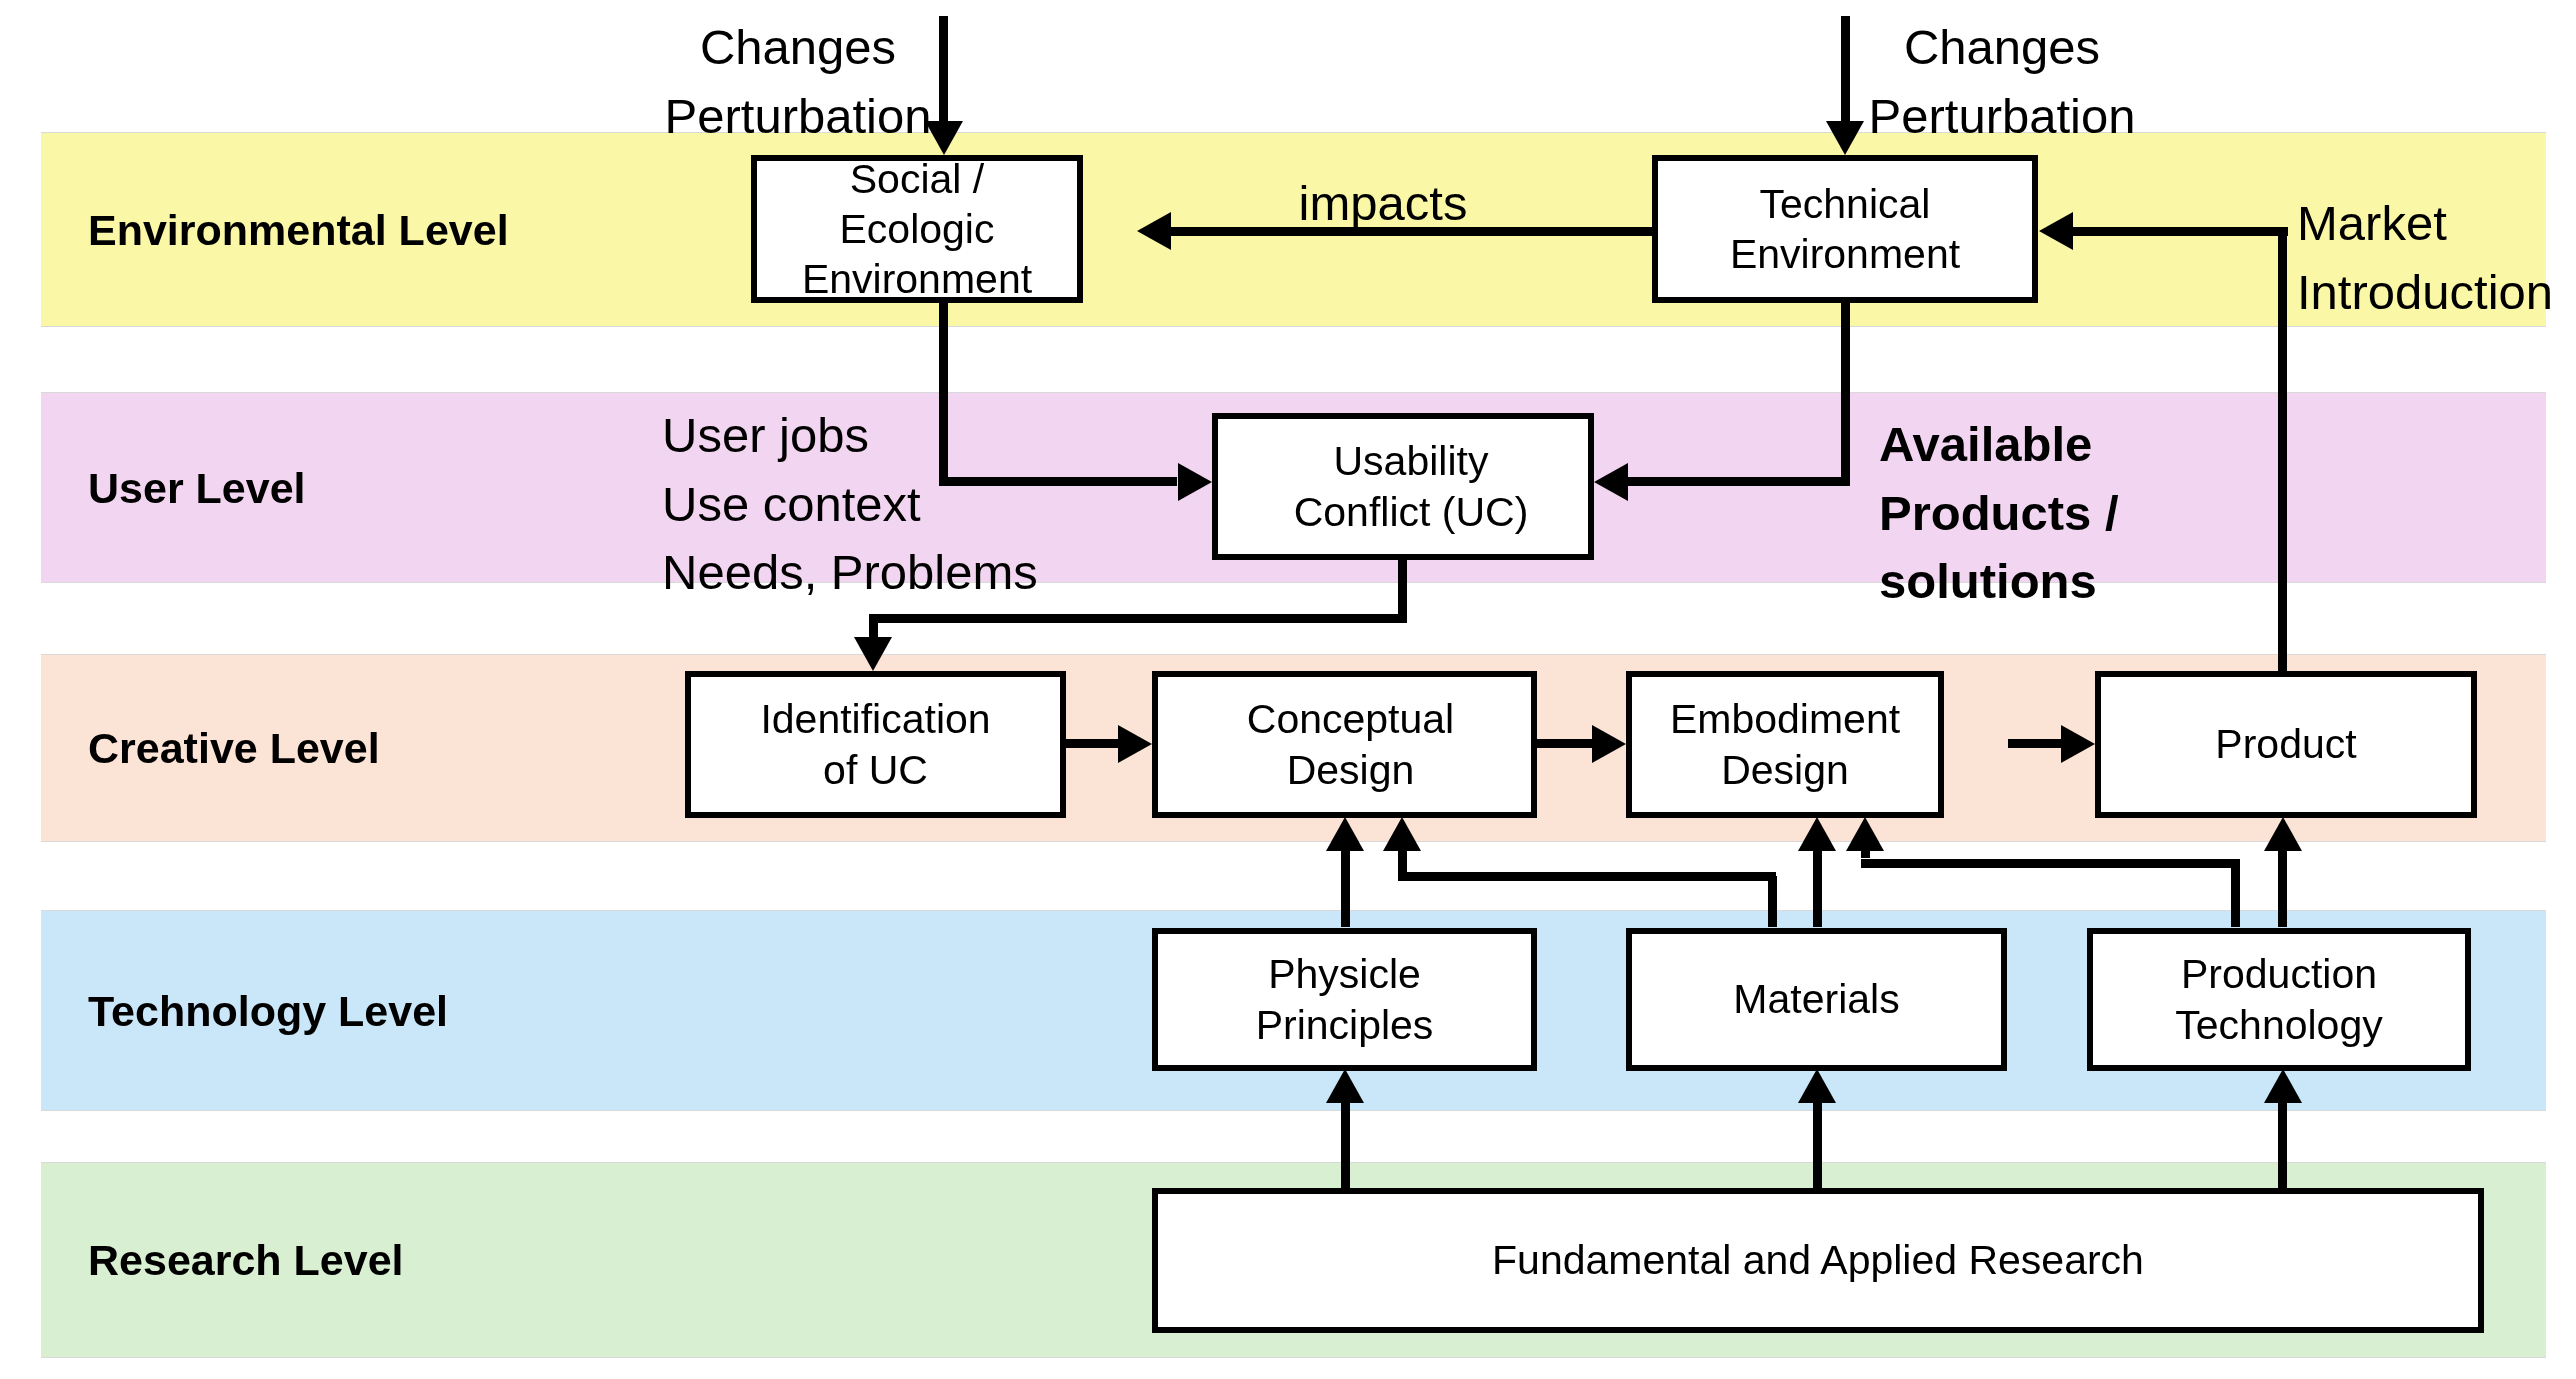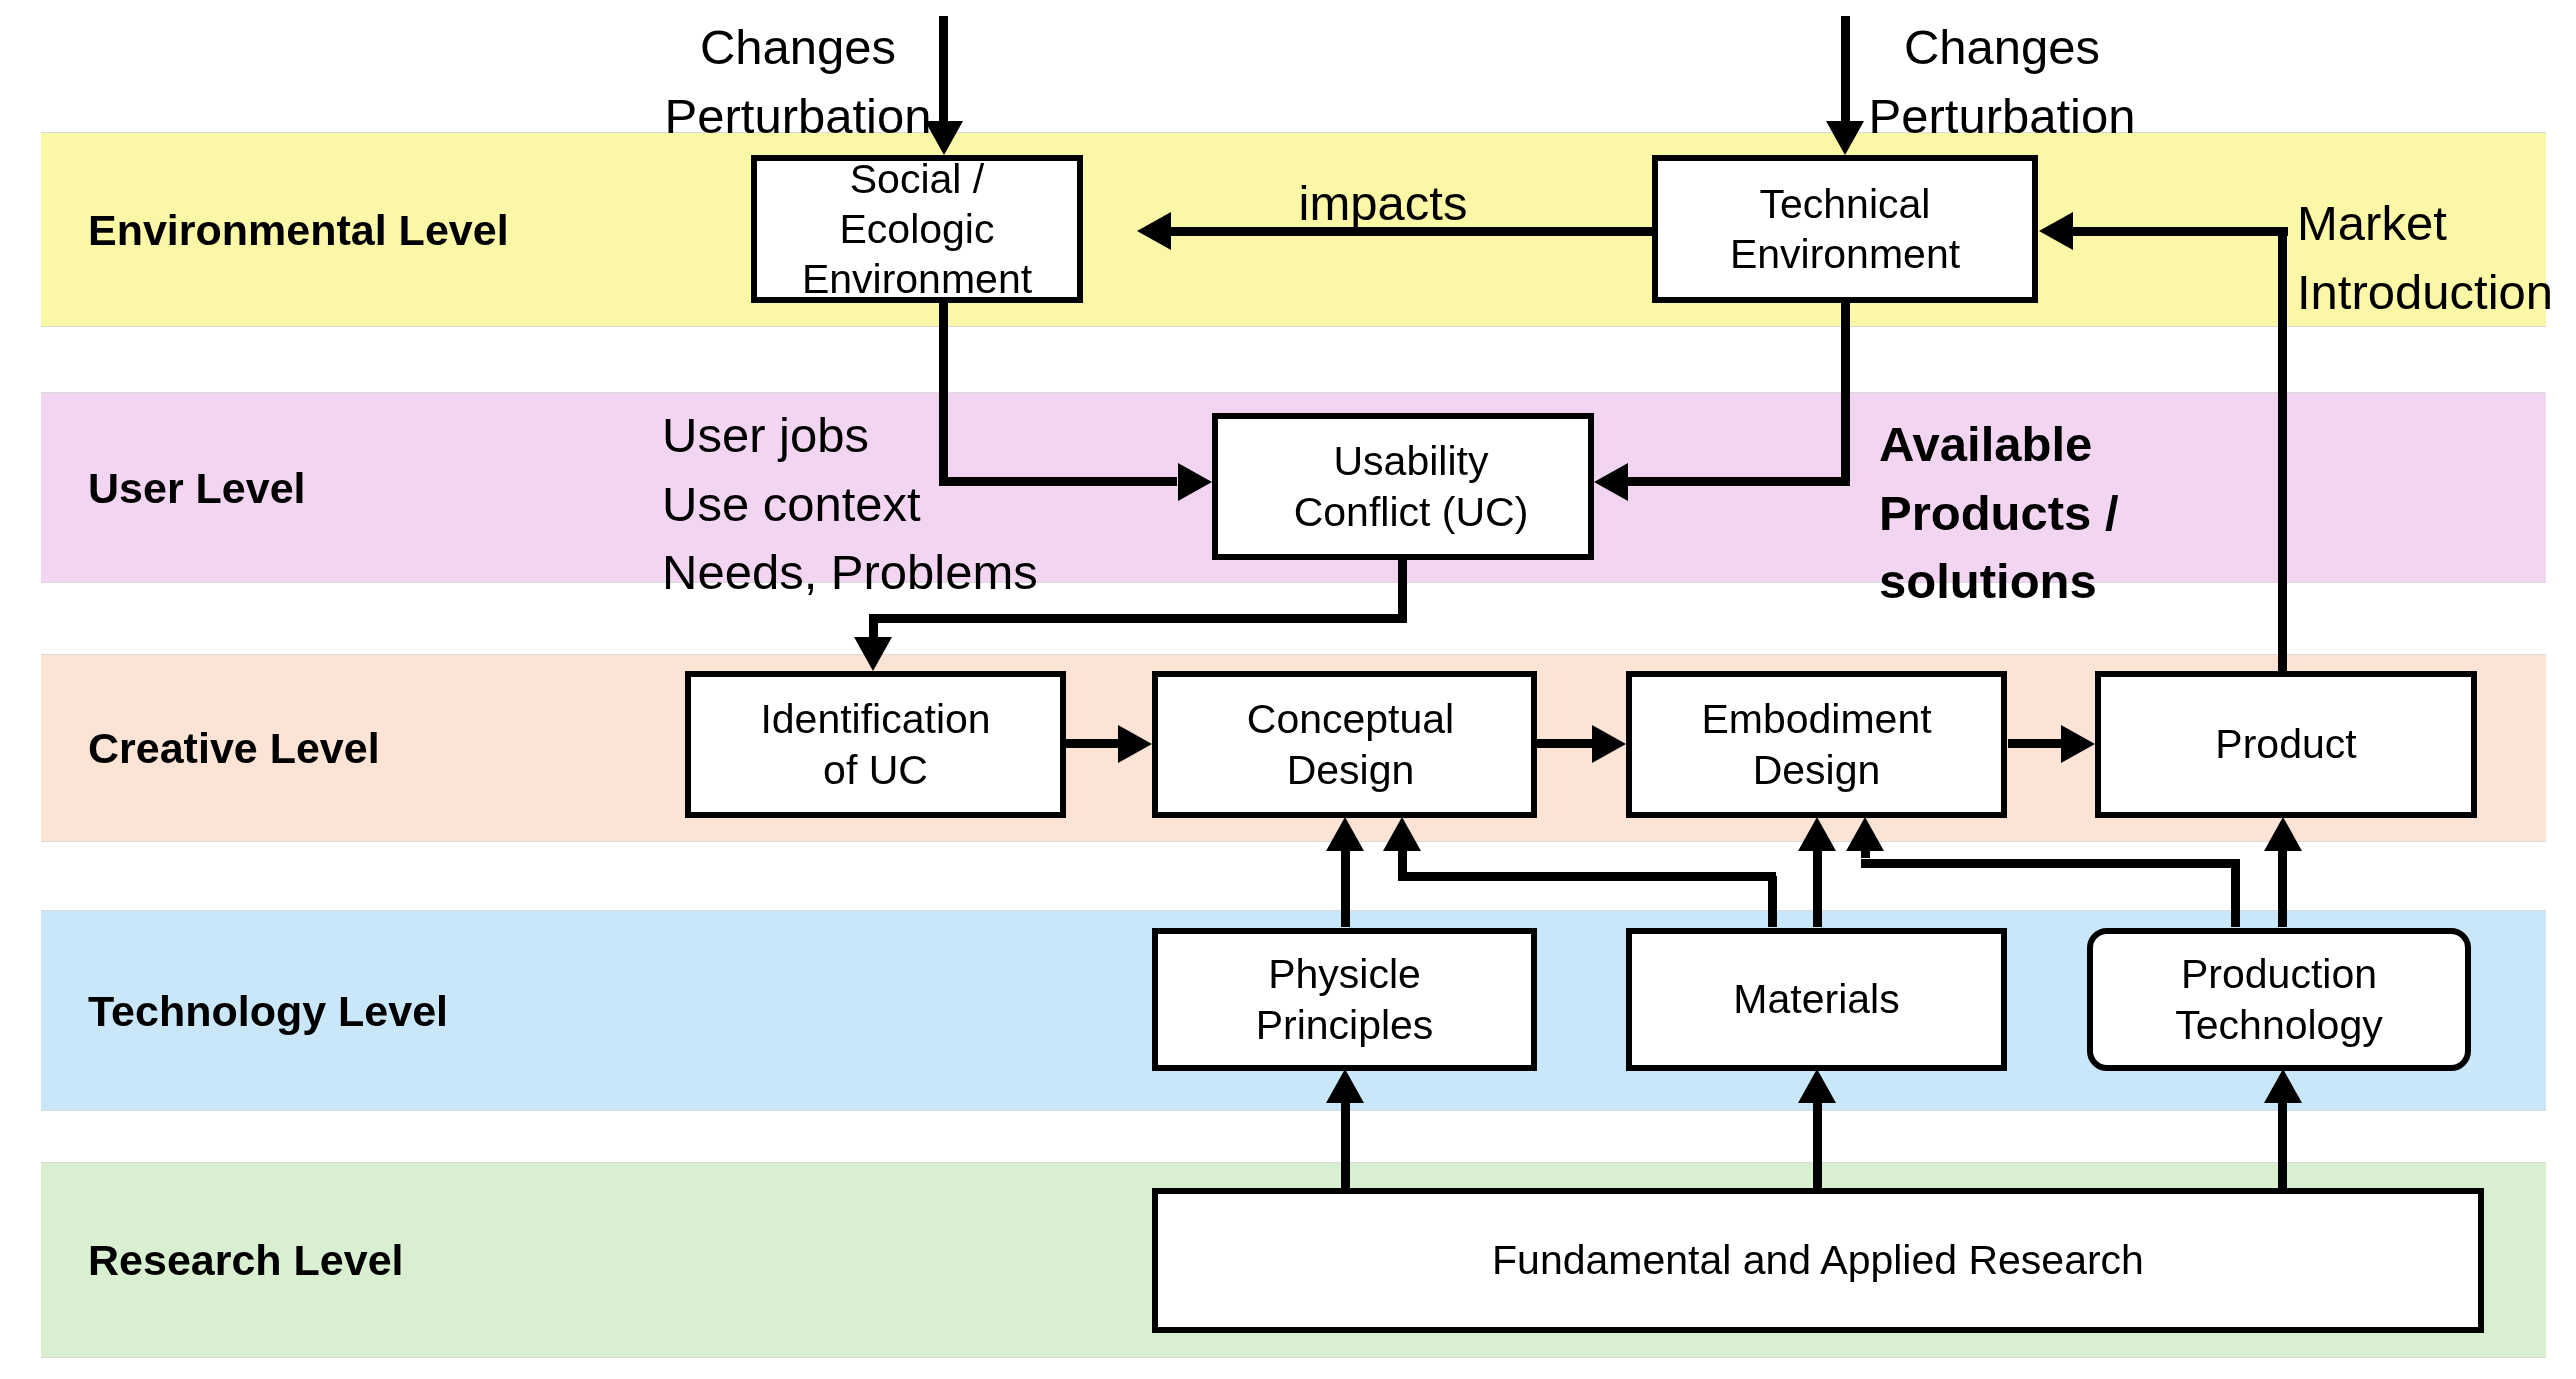--- a/index.html
+++ b/index.html
@@ -114,27 +114,27 @@
 Ecologic
 Environment</div>
   <div class="node" style="left:1652px;top:155px;width:386px;height:148px;">Technical
 Environment</div>
   <div class="node" style="left:1212px;top:413px;width:382px;height:147px;padding-left:16px;">Usability
 Conflict (UC)</div>
   <div class="node" style="left:685px;top:671px;width:381px;height:147px;">Identification
 of UC</div>
   <div class="node" style="left:1152px;top:671px;width:385px;height:147px;padding-left:12px;">Conceptual
 Design</div>
-  <div class="node" style="left:1626px;top:671px;width:381px;height:147px;">Embodiment
+  <div class="node" style="left:1626px;top:671px;width:318px;height:147px;">Embodiment
 Design</div>
   <div class="node" style="left:1152px;top:928px;width:385px;height:143px;">Physicle
 Principles</div>
   <div class="node" style="left:2095px;top:671px;width:382px;height:147px;">Product</div>
   <div class="node" style="left:1626px;top:928px;width:381px;height:143px;">Materials</div>
-  <div class="node" style="left:2087px;top:928px;width:384px;height:143px;border-radius:20px;">Production
+  <div class="node" style="left:2087px;top:928px;width:384px;height:143px;">Production
 Technology</div>
   <div class="node" style="left:1152px;top:1188px;width:1332px;height:145px;">Fundamental and Applied Research</div>
 
   <div class="lbl" style="left:662px;top:401px;">User jobs
 Use context
 Needs, Problems</div>
   <div class="lbl" style="left:1879px;top:410px;font-weight:bold;">Available
 Products /
 solutions</div>
 

